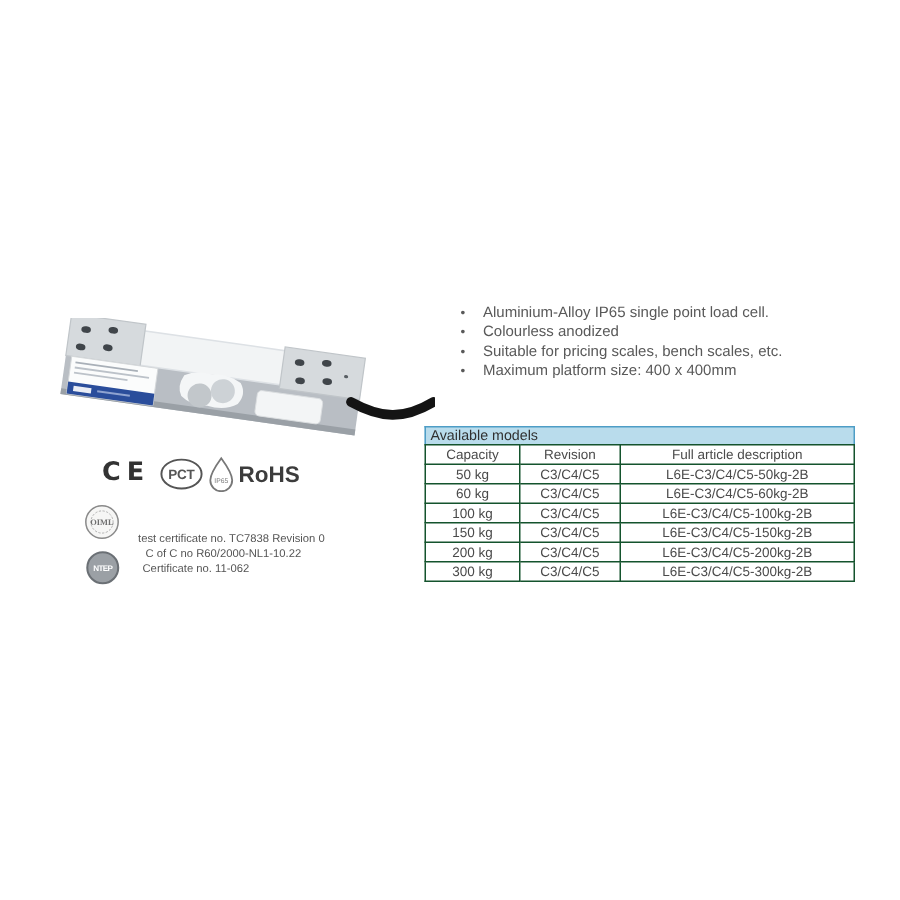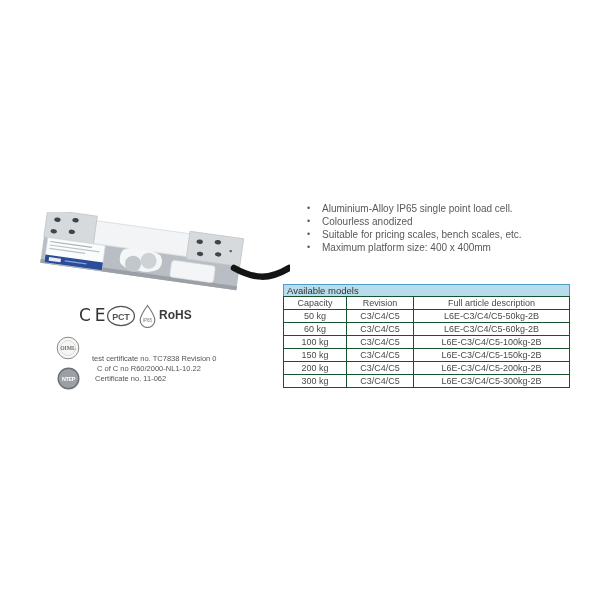--- a/index.html
+++ b/index.html
@@ -18,27 +18,27 @@
   }
   .features li {
     position:relative; padding-left:18px; font-size:10px; line-height:13px; color:#595959;
   }
   .features li::before {
     content:"•"; position:absolute; left:3px; top:0; color:#595959; font-size:9px;
   }
 
   
   .ce {
-    position:absolute; left:79px; top:305px; font-size:17px; font-weight:normal;
+    position:absolute; left:68px; top:305px; font-size:17px; font-weight:bold;
     letter-spacing:4px; color:#333333; font-family:"DejaVu Sans", sans-serif;
   }
   .pct  { position:absolute; left:106px; top:305px; width:30px; height:22px; }
   .drop { position:absolute; left:138px; top:304px; width:19px; height:24px; }
   .rohs {
-    position:absolute; left:159px; top:308px; font-size:12px; font-weight:600;
+    position:absolute; left:159px; top:308px; font-size:15px; font-weight:600;
     color:#3c3c3c; letter-spacing:0px;
   }
 
   
   .oiml-badge { position:absolute; left:56px; top:336px; width:24px; height:24px; }
   .oiml-text  { position:absolute; left:92px; top:354px; font-size:7.5px; line-height:10px; color:#555555; }
   .oiml-text .indent { padding-left:5px; }
 
   
   .ntep-badge { position:absolute; left:57px; top:367px; width:23px; height:23px; }

